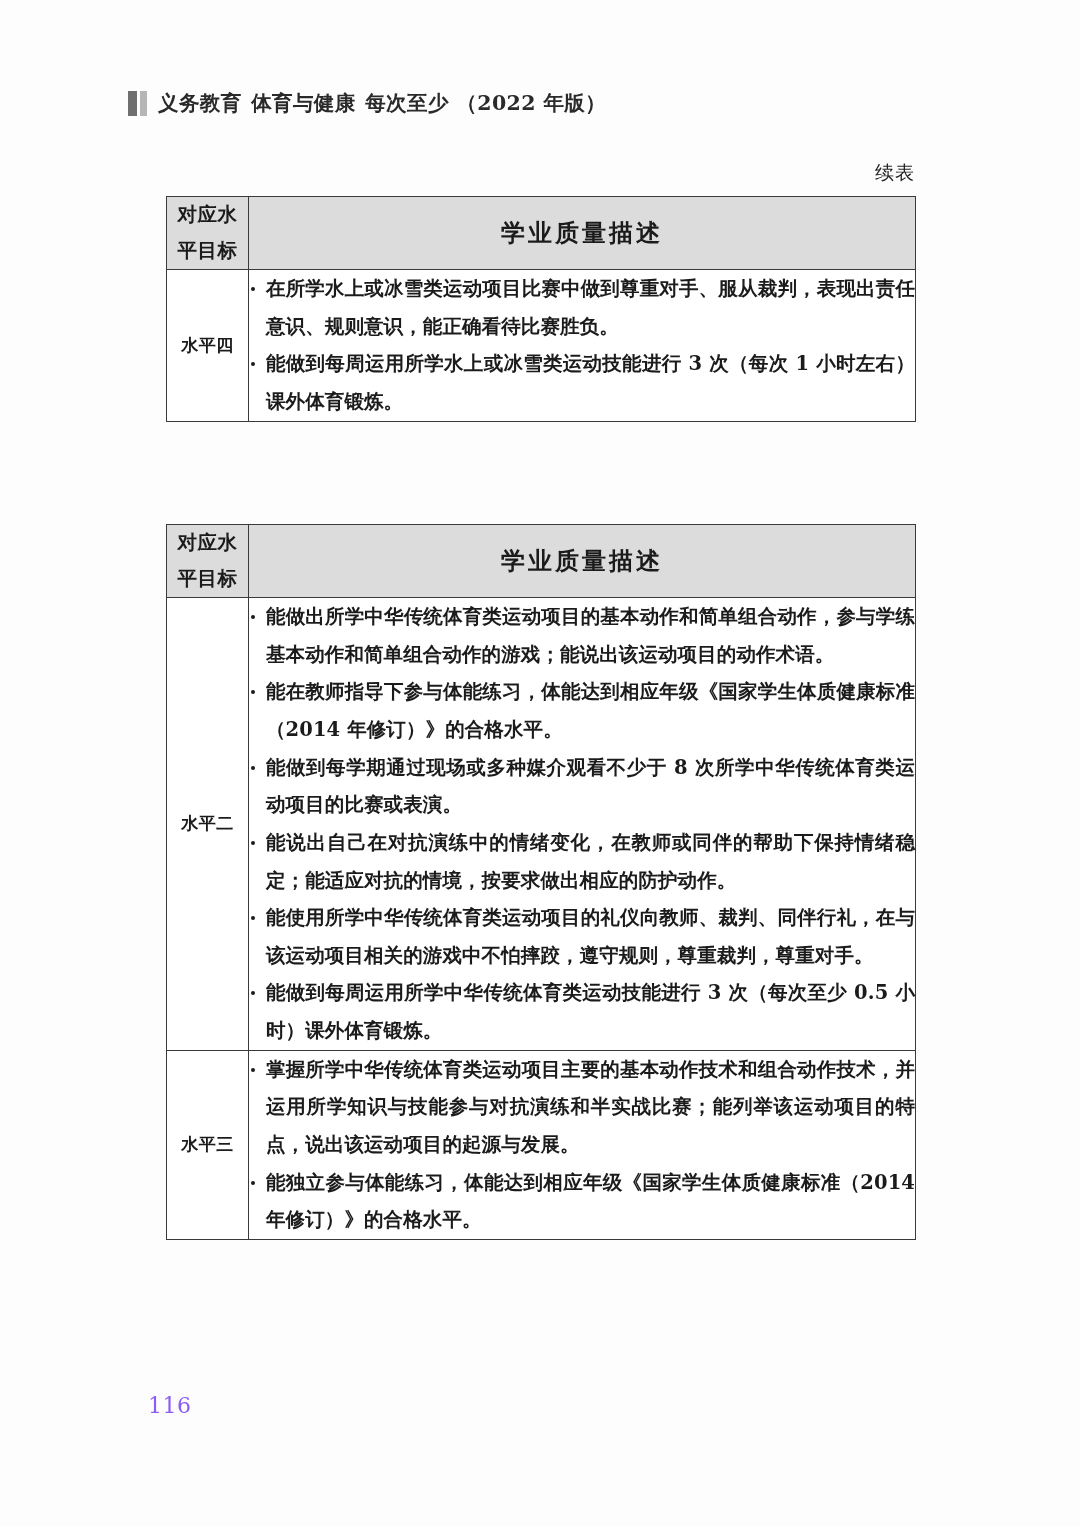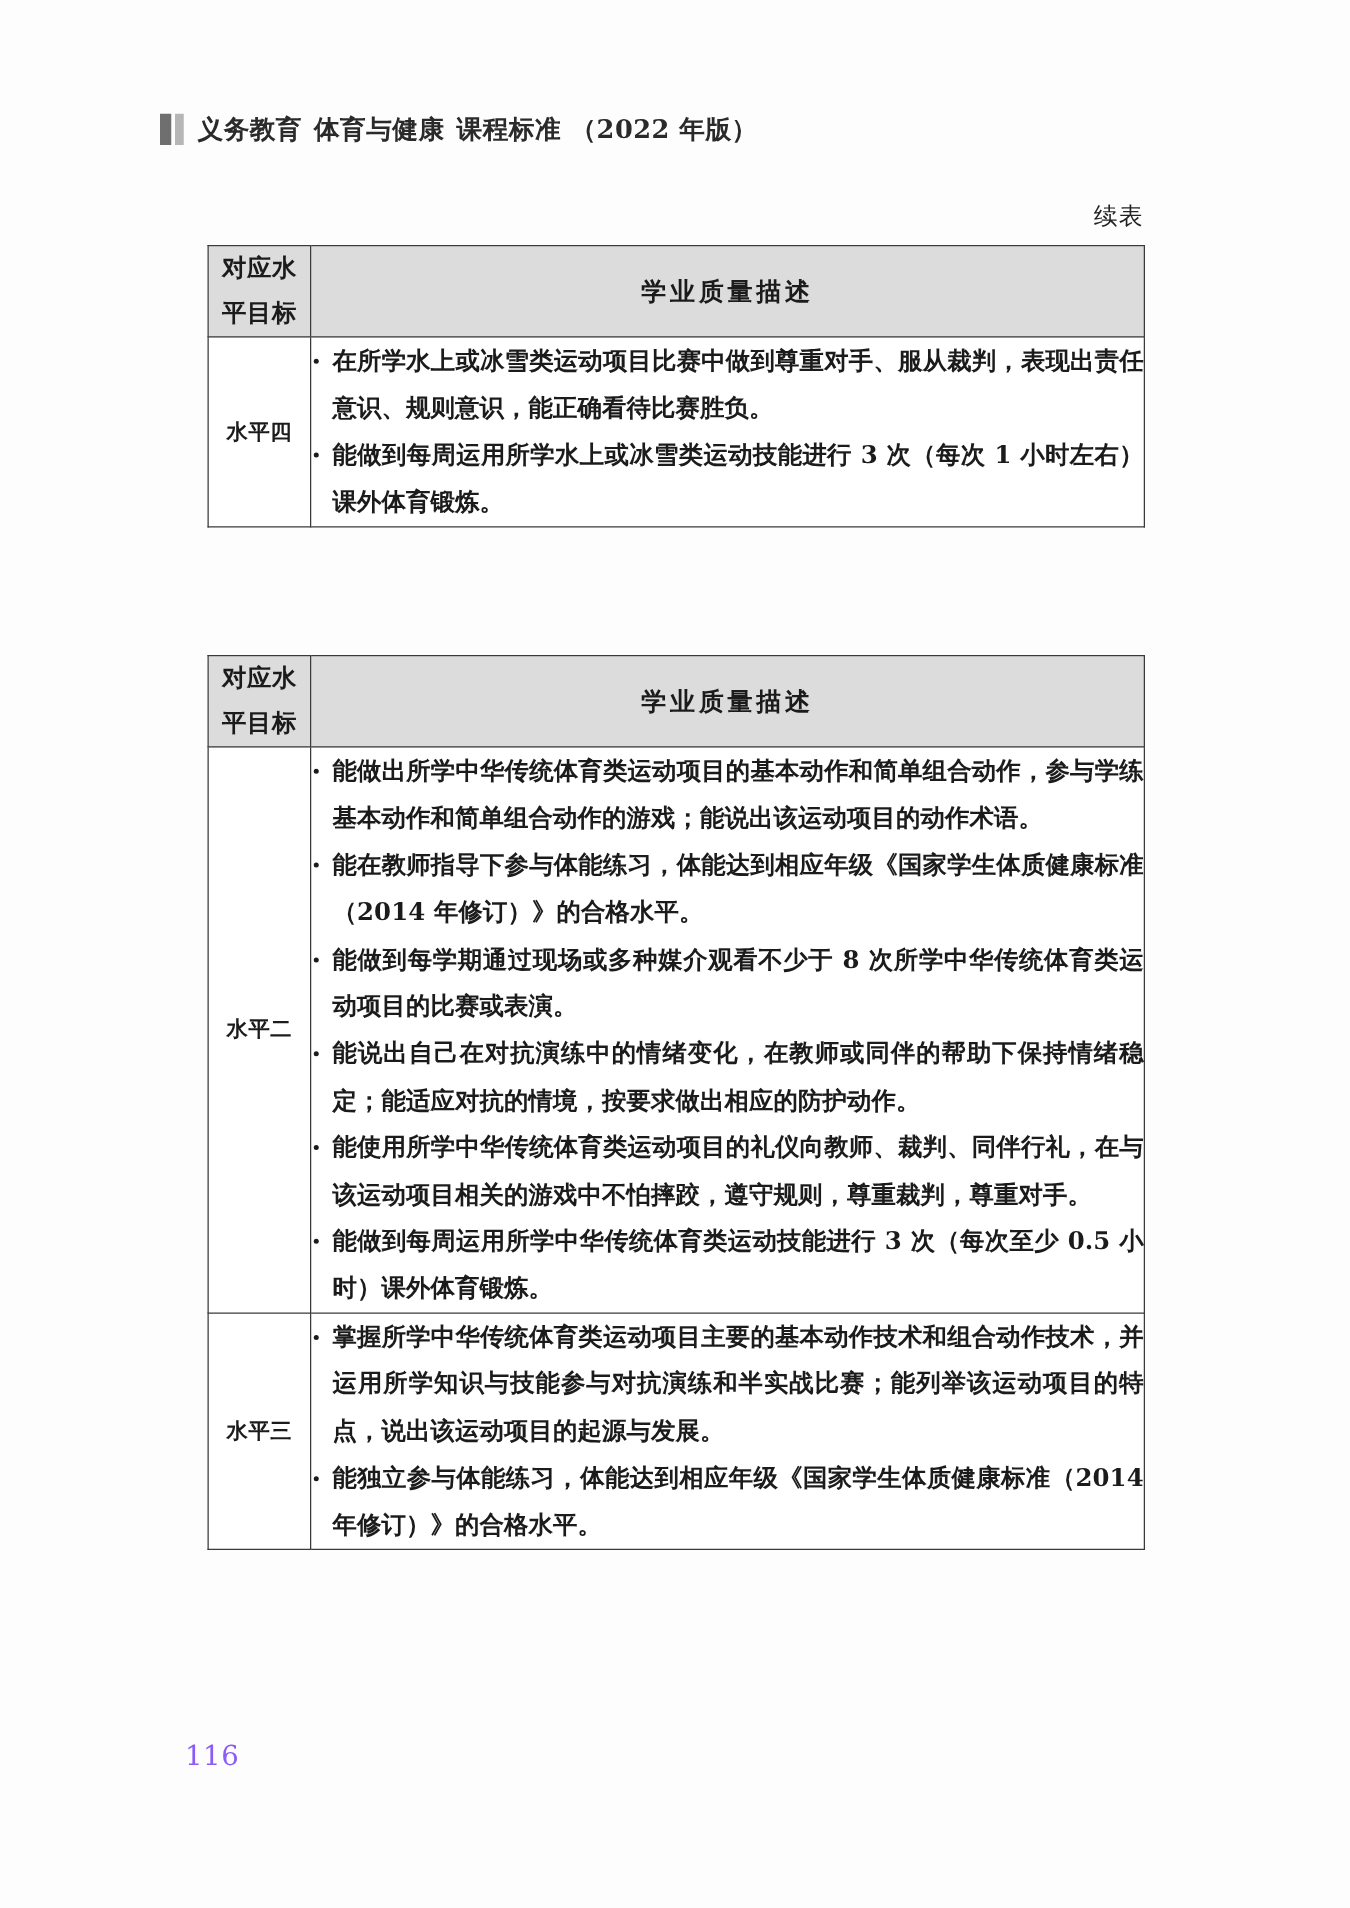--- a/index.html
+++ b/index.html
@@ -99,21 +99,21 @@
   .hdr-level {
     text-align: center;
     font-size: 19.5px;
     line-height: 1.85;
     padding: 12px 4px 14px 4px;
     letter-spacing: 0.5px;
   }
   .hdr-level .ln { display: block; }
   .hdr-desc {
     text-align: center;
-    font-size: 20px;
+    font-size: 24px;
     letter-spacing: 3px;
     padding: 12px 4px;
   }
 
   .cell-level {
     text-align: center;
     font-size: 17px;
     letter-spacing: 0.5px;
     color: #1b1b1b;
   }
@@ -173,21 +173,21 @@
 <div class="page">
 
   <div class="running-head">
     <span class="rh-mark">
       <span class="rh-bar-dark"></span>
       <span class="rh-bar-light"></span>
     </span>
     <span class="rh-text">
       <span>义务教育</span>
       <span class="italic-seg">体育与健康</span>
-      <span>课程标准</span>
+      <span>每次至少</span>
       <span>（2022 年版）</span>
     </span>
   </div>
 
   <div class="continued-label">续表</div>
 
   <table class="q-table" id="table-1">
     <colgroup>
         <col class="col-level">
         <col>

